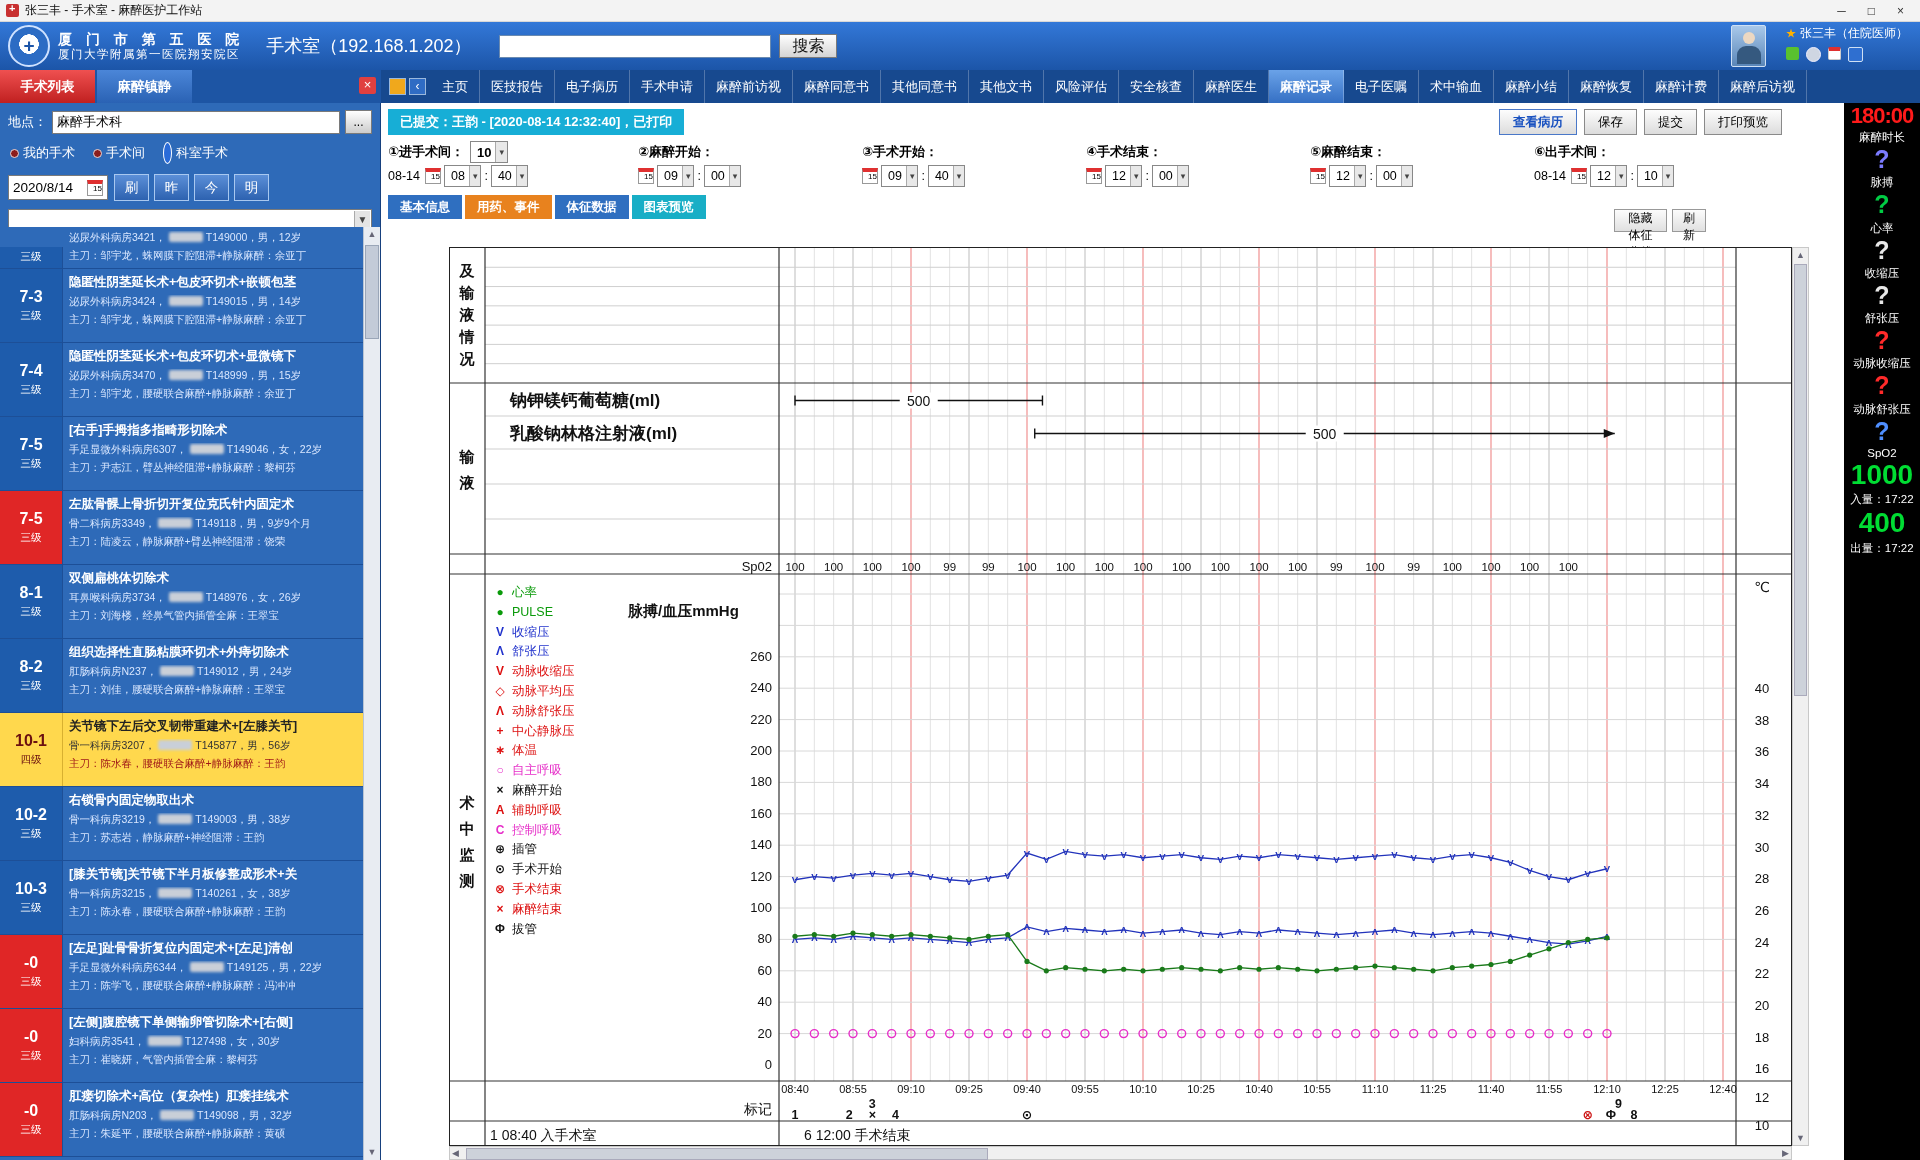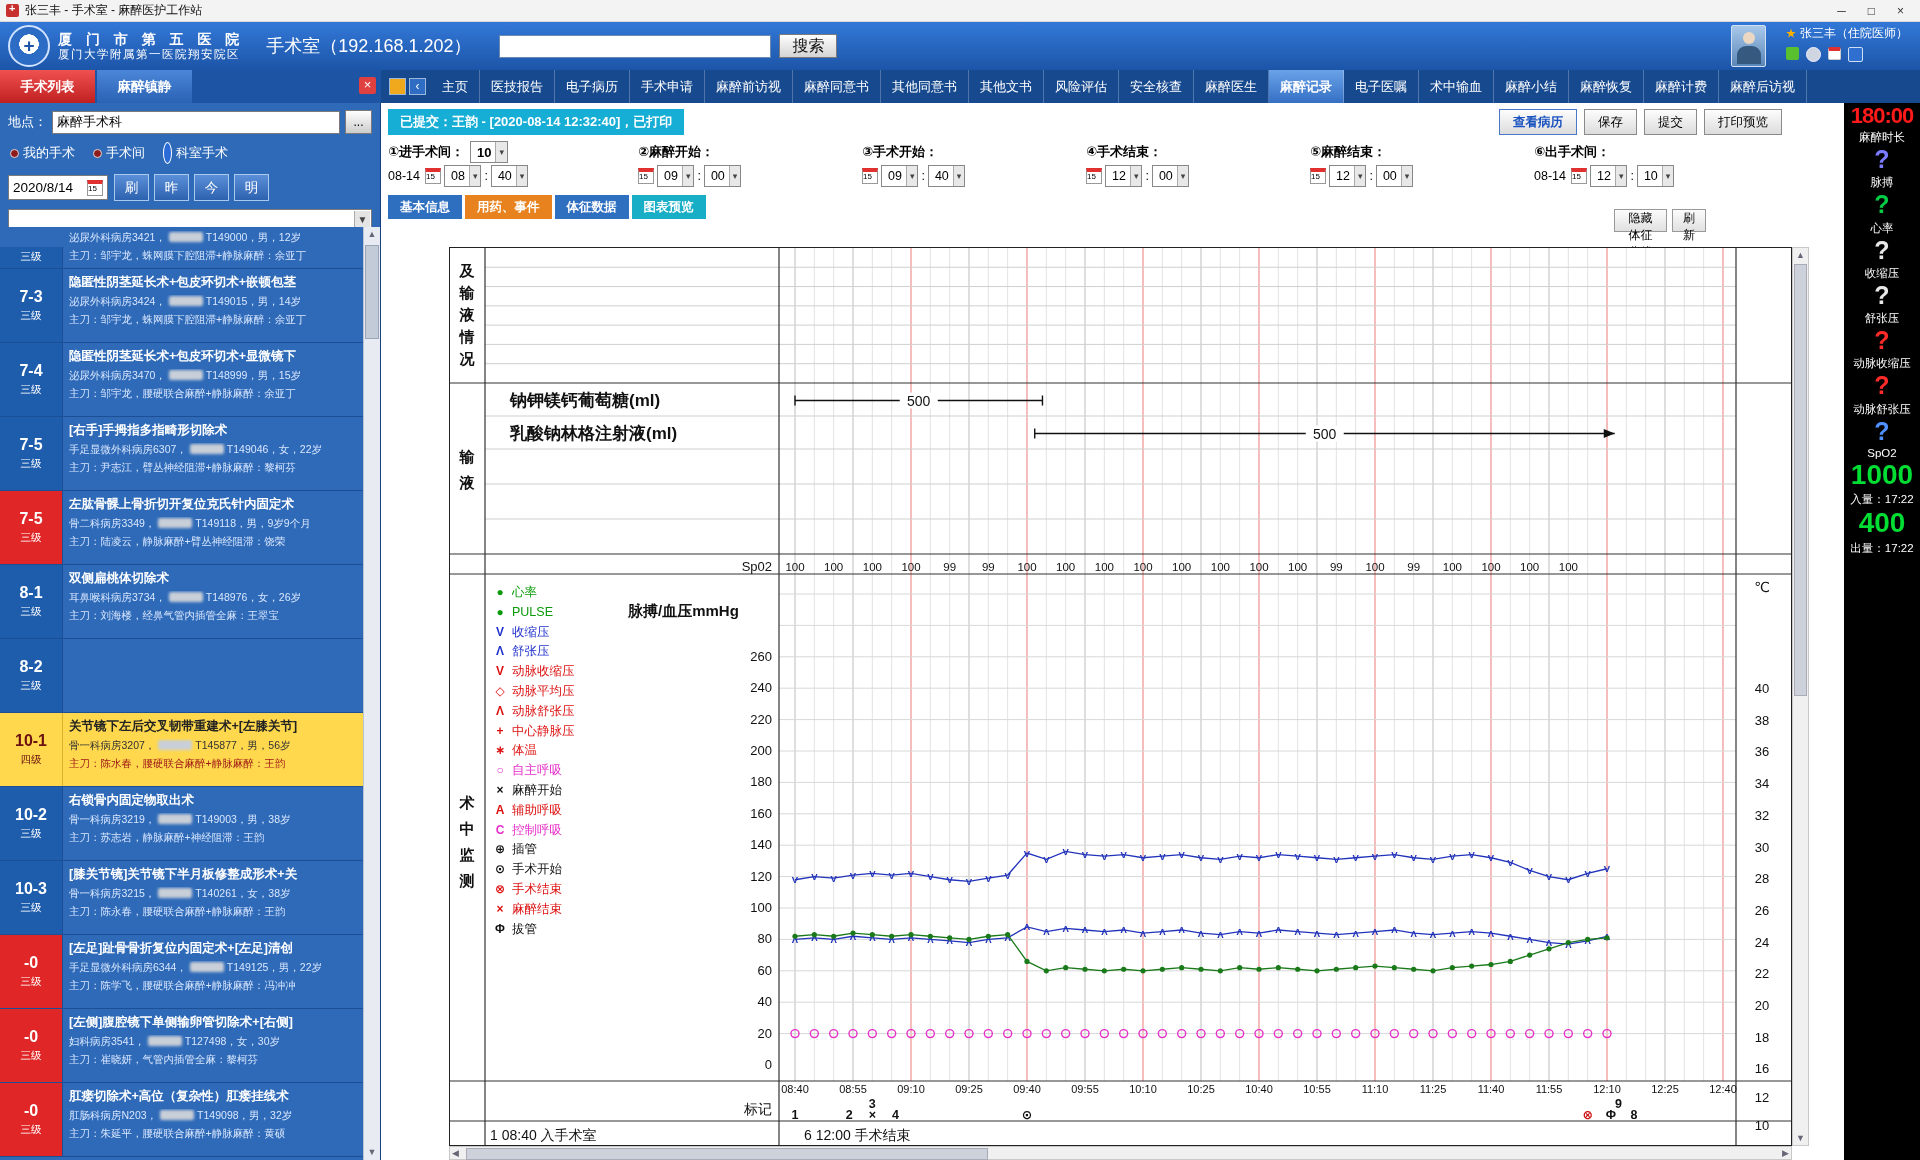--- a/index.html
+++ b/index.html
@@ -74,21 +74,21 @@
   .loc-more{width:27px;height:24px;background:linear-gradient(#fff,#ccc);border:1px solid #7a7a7a;font-size:12px}
   .scope-row{display:flex;gap:18px;padding:5px 10px 3px;font-size:13px;align-items:center}
   .scope-item{display:flex;align-items:center;white-space:nowrap}
   .radio{width:9px;height:9px;border-radius:50%;display:inline-block;margin-right:4px;
     background:#8b1d1d;border:1px solid #e8d8d8;box-sizing:border-box}
   .radio.sel{background:#2a6bd8;border-color:#fff}
   .date-row{display:flex;align-items:center;gap:6px;padding:7px 8px 4px}
   .date-input{background:#fff;color:#000;height:25px;display:flex;align-items:center;font-size:13.5px;
     padding:0 4px;gap:12px;border:1px solid #7a7a7a;width:100px;justify-content:space-between;box-sizing:border-box}
   .cal-icon{width:16px;height:16px;background:#fff;border:1px solid #999;border-top:4px solid #e03030;
-    box-sizing:border-box;font-size:8px;text-align:left;line-height:10px;color:#000;flex:none}
+    box-sizing:border-box;font-size:8px;text-align:right;line-height:10px;color:#000;flex:none}
   .dbtn{width:35px;height:27px;background:linear-gradient(#5b8fd8,#2d62b0);border:1px solid #a8c8f0;
     color:#fff;font-size:13.5px}
   .filter-row{padding:4px 8px 4px}
   .filter-select{background:#fff;height:20px;border:1px solid #7a7a7a;position:relative}
   .caret{position:absolute;right:1px;top:1px;bottom:1px;width:15px;background:#e4e4e4;color:#444;
     font-size:10px;text-align:center;line-height:17px;border-left:1px solid #aaa}
   .surg-list{position:absolute;top:124px;left:0;right:17px;bottom:0;overflow:hidden}
   .sitem{display:flex;height:74px;border-bottom:1px solid #1d4f97;box-sizing:border-box;background:#2e6ab8}
   .sitem .badge{width:62px;flex:none;background:#1e5cac;display:flex;flex-direction:column;align-items:center;
     justify-content:center;gap:3px;border-right:1px solid #1d4f97}
@@ -316,20 +316,25 @@
         <div class="scontent">
           <div class="stitle">双侧扁桃体切除术</div>
           <div class="sinfo">耳鼻喉科病房3734，<span class="blur-name"></span>T148976，女，26岁</div>
           <div class="sdoc">主刀：刘海楼，经鼻气管内插管全麻：王翠宝</div>
         </div>
       </div>
       <div class="sitem normal">
         <div class="badge">
           <div class="bno">8-2</div>
           <div class="blv">三级</div>
+        </div>
+        <div class="scontent">
+          <div class="stitle">组织选择性直肠粘膜环切术+外痔切除术</div>
+          <div class="sinfo">肛肠科病房N237，<span class="blur-name"></span>T149012，男，24岁</div>
+          <div class="sdoc">主刀：刘佳，腰硬联合麻醉+静脉麻醉：王翠宝</div>
         </div>
       </div>
       <div class="sitem selected">
         <div class="badge">
           <div class="bno">10-1</div>
           <div class="blv">四级</div>
         </div>
         <div class="scontent">
           <div class="stitle">关节镜下左后交叉韧带重建术+[左膝关节]</div>
           <div class="sinfo">骨一科病房3207，<span class="blur-name"></span>T145877，男，56岁</div>

